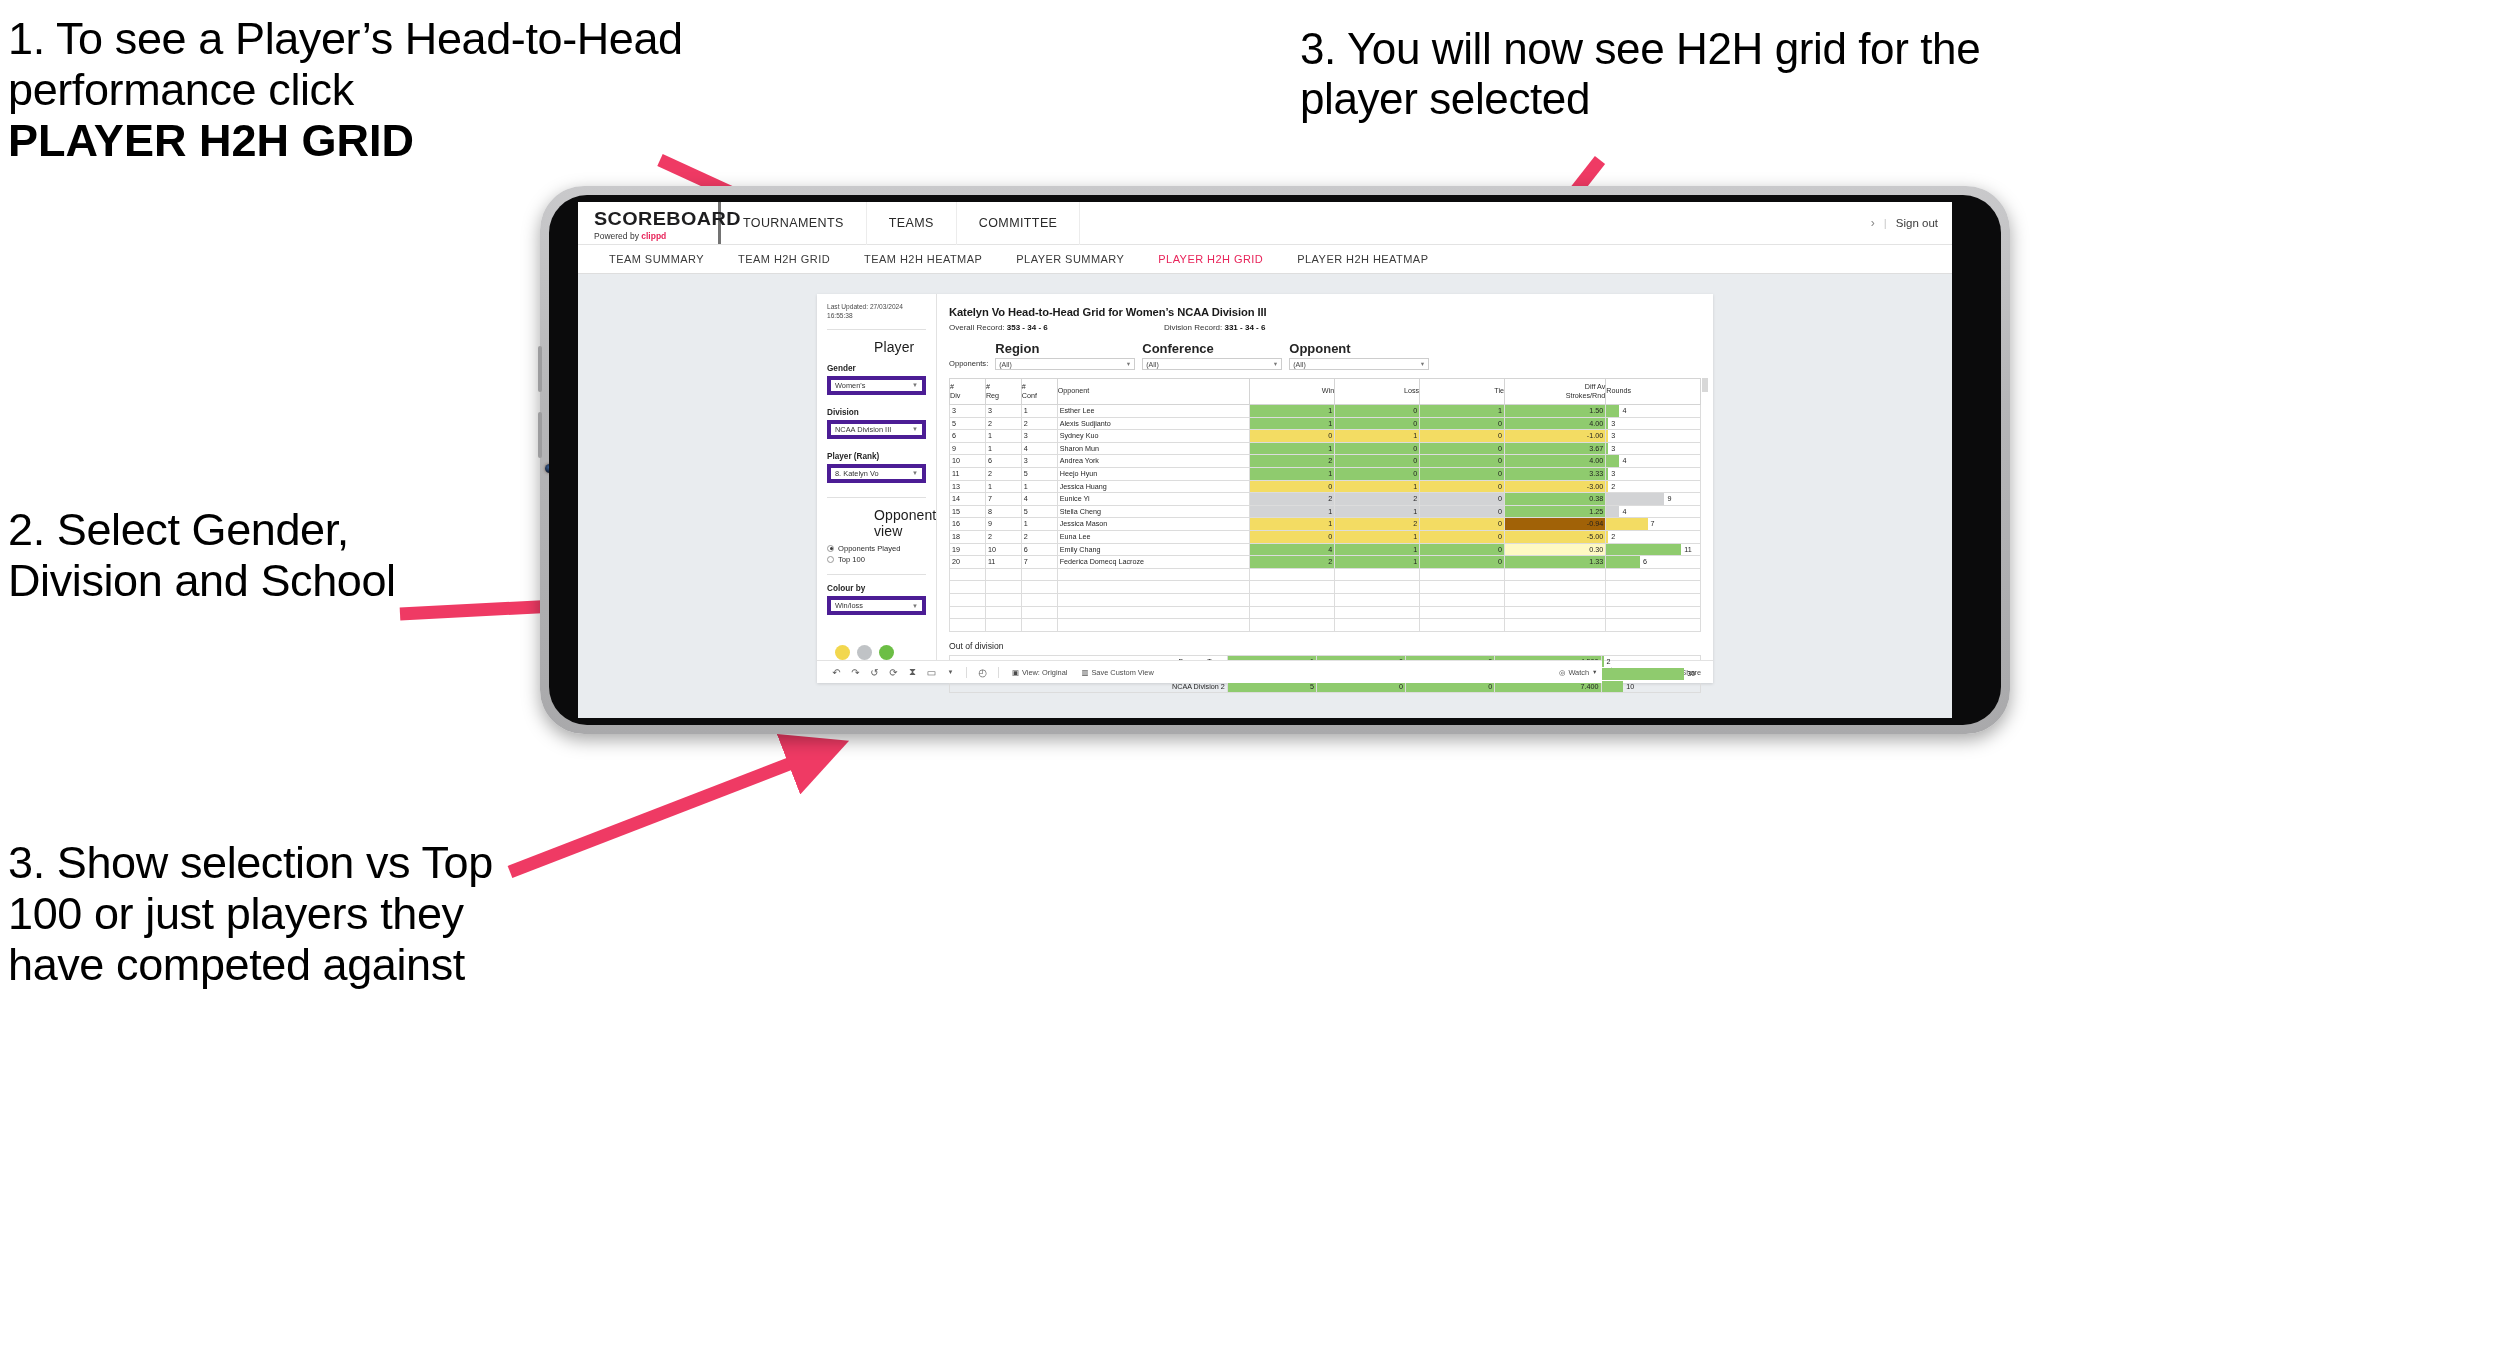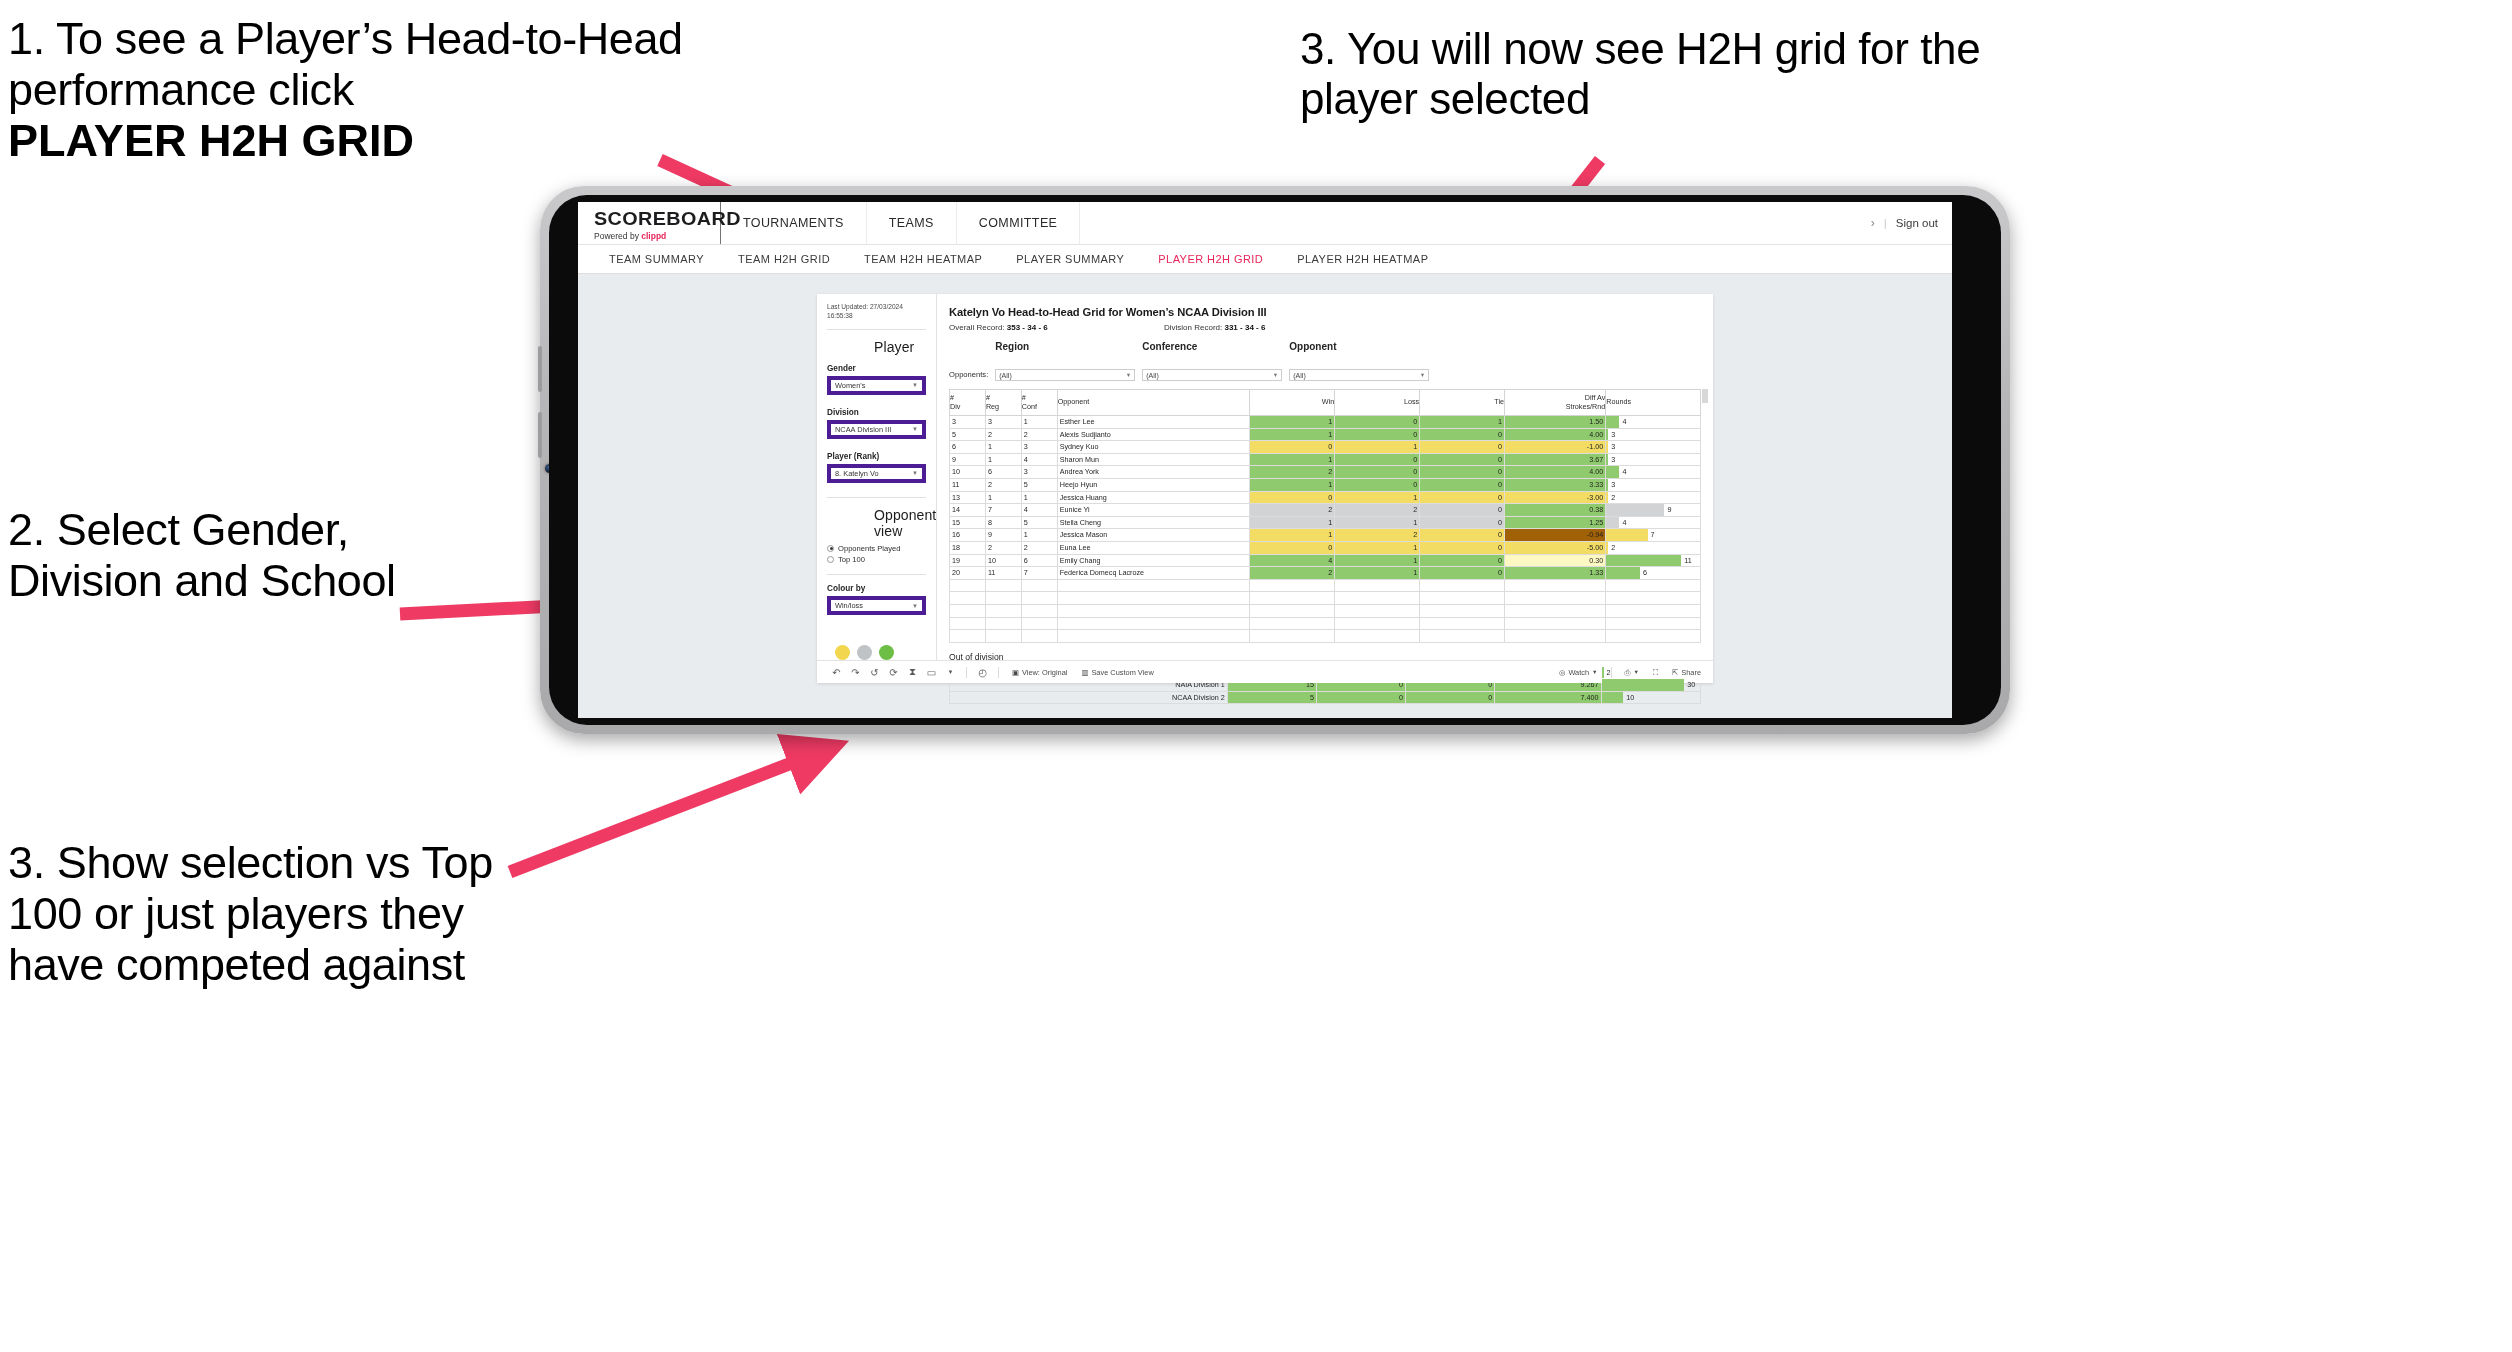--- a/index.html
+++ b/index.html
@@ -57,21 +57,21 @@
     position:absolute; left: 38px; top: 16px; width: 1374px; height: 516px;
     background:#ffffff; overflow:hidden;
     font-family: "Liberation Sans", sans-serif;
   }
 
   
   .app-header {
     display:flex; align-items:stretch; height:43px;
     background:#fff; border-bottom:1px solid #e3e3e3;
   }
-  .brand { width:143px; padding:6px 0 0 16px; border-right:1px solid #737373; }
+  .brand { width:143px; padding:6px 0 0 16px; border-right:3px solid #737373; }
   .brand .sb {
     font-family:"Liberation Sans", sans-serif;
     font-weight:800; font-size:19px; letter-spacing:0.4px; color:#1d1d1f;
     transform: scaleX(1.04); transform-origin:left;
   }
   .brand .pb { font-size:8.5px; color:#333; margin-top:1px; }
   .brand .pb .clippd { color:#e8245a; font-weight:700; }
   .hnav { display:flex; align-items:center; }
   .hnav a {
     font-size:12.5px; color:#2a2a2a; letter-spacing:.4px;
@@ -126,21 +126,21 @@
 
   
   .main { flex:1; padding:12px 12px 0 12px; min-width:0; display:flex; flex-direction:column;}
   .viz-title { font-size:11.2px; font-weight:700; color:#1a1a1a; letter-spacing:-.1px; }
   .rec-row { display:flex; margin-top:5px; font-size:8px; color:#333; }
   .rec-row .r1 { width:215px; }
   .rec-row b { font-weight:700; color:#111; }
   .filters { display:flex; align-items:flex-end; margin-top:9px; gap:7px; }
   .filters .oplab { font-size:7.6px; color:#2d2d2d; padding-bottom:2px;}
   .fgrp { }
-  .fgrp .fl { font-size:10px; font-weight:700; color:#252525; margin-bottom:17px; }
+  .fgrp .fl { font-size:13px; font-weight:700; color:#252525; margin-bottom:2px; }
   .fsel {
     display:flex; align-items:center; justify-content:space-between;
     height:12px; width:140px; border:1px solid #cdcdcd; background:#fff;
     padding:0 3px; font-size:7px; color:#444;
   }
   .fsel .cv { font-size:5.5px; color:#777; }
 
   
   .tbl-wrap { margin-top:8px; position:relative; }
   table.h2h { border-collapse:collapse; width:100%; table-layout:fixed; font-size:7.2px; color:#1f1f1f;}

